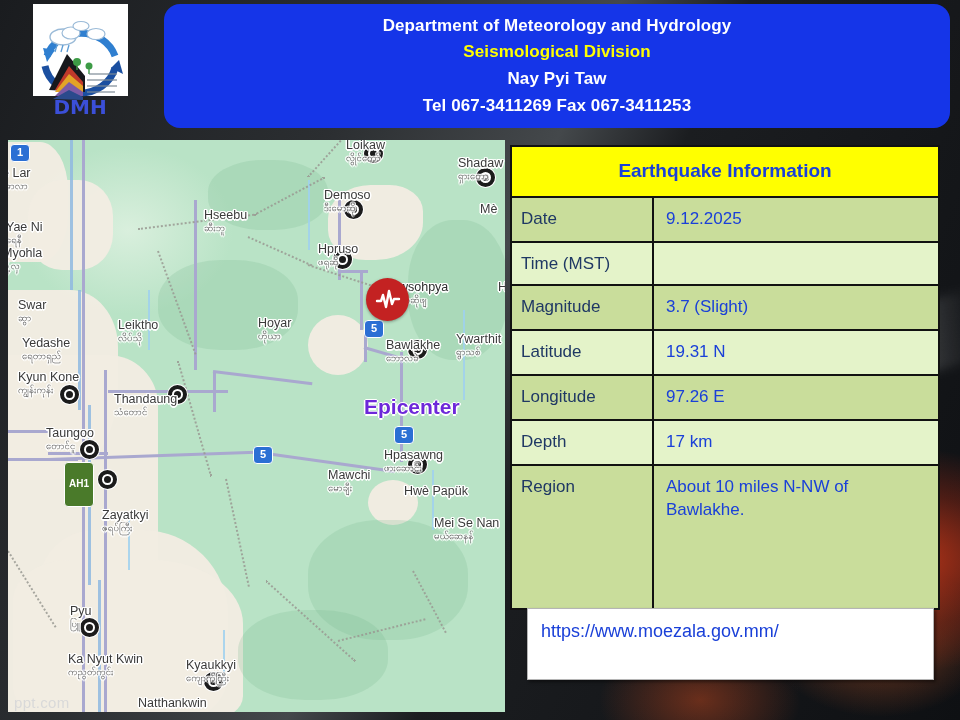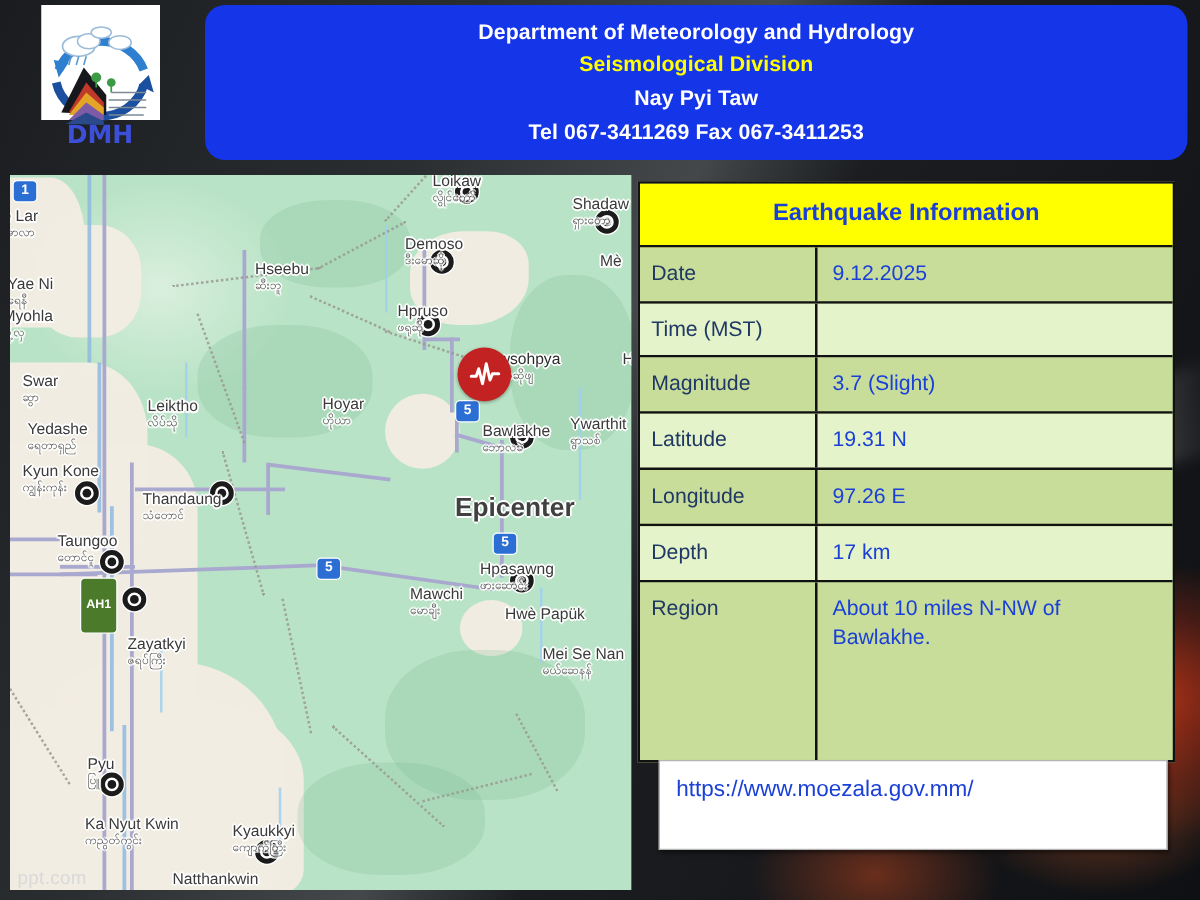--- a/index.html
+++ b/index.html
@@ -169,21 +169,21 @@
     width: 43px; height: 43px;
     border-radius: 50%;
     background: #c32222;
     display: flex; align-items: center; justify-content: center;
     box-shadow: 0 1px 3px rgba(0,0,0,.35);
   }
   .epicenter-label {
     position: absolute;
     font-size: 21px;
     font-weight: bold;
-    color: #404040;
+    color: #6d28d9;
     white-space: nowrap;
     text-shadow: 1.5px 0 0 #fff,-1.5px 0 0 #fff,0 1.5px 0 #fff,0 -1.5px 0 #fff;
   }
   .watermark {
     position: absolute; left: 6px; bottom: 1px;
     color: #d9d9d9; font-size: 15px;
     letter-spacing: .3px;
     z-index: 6;
   }
 

